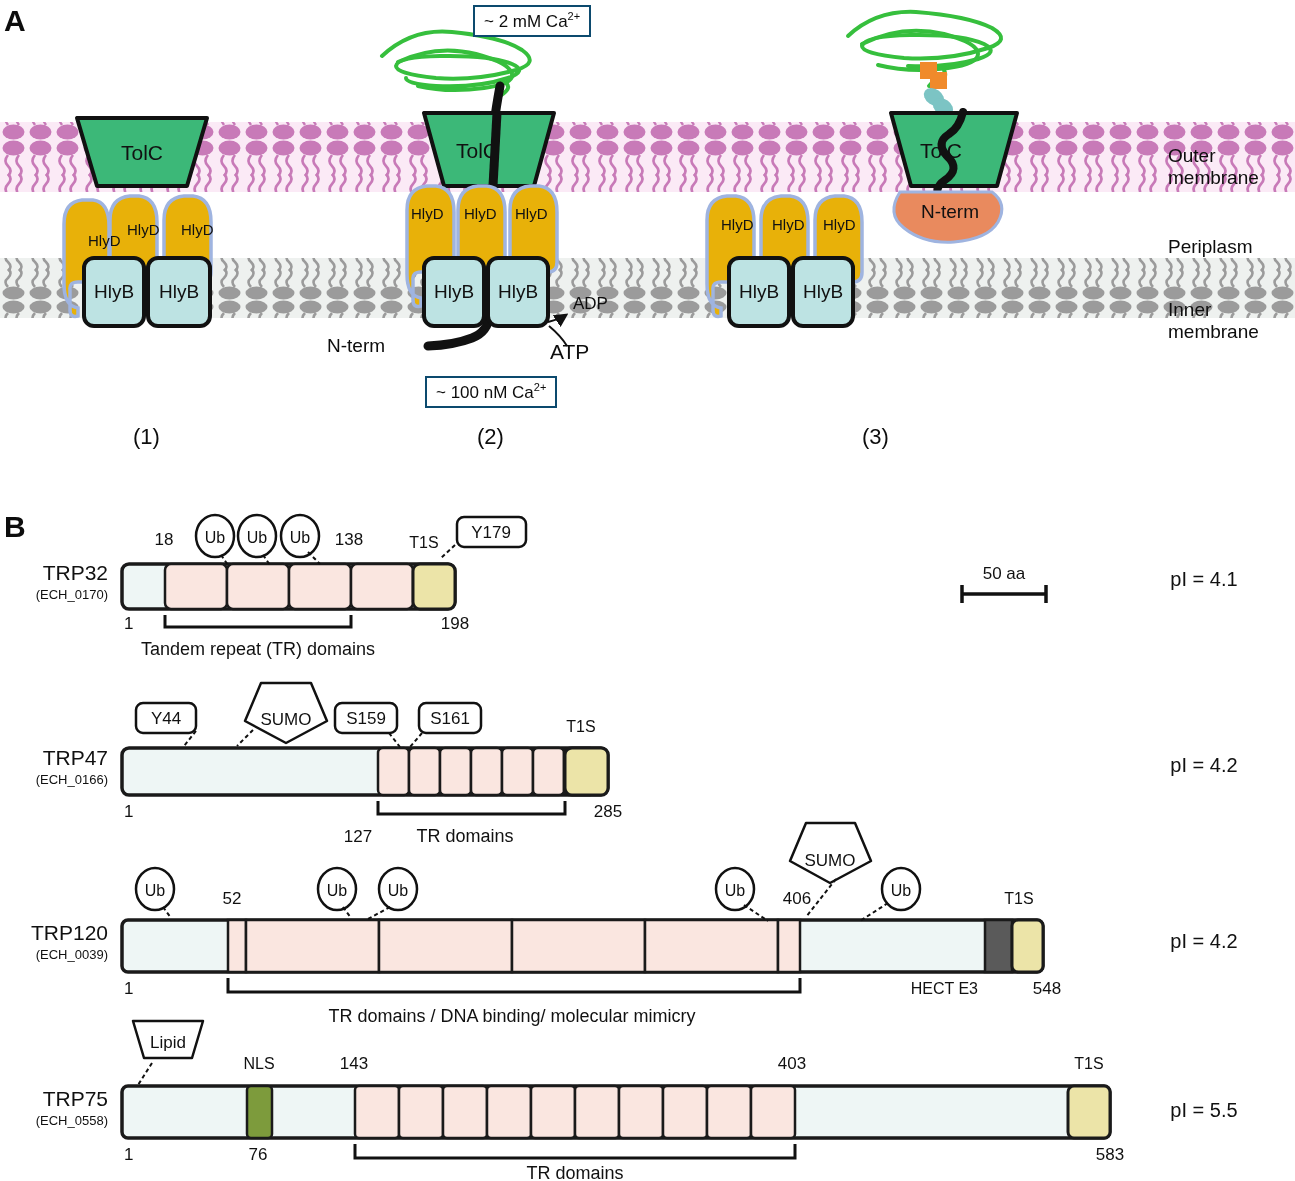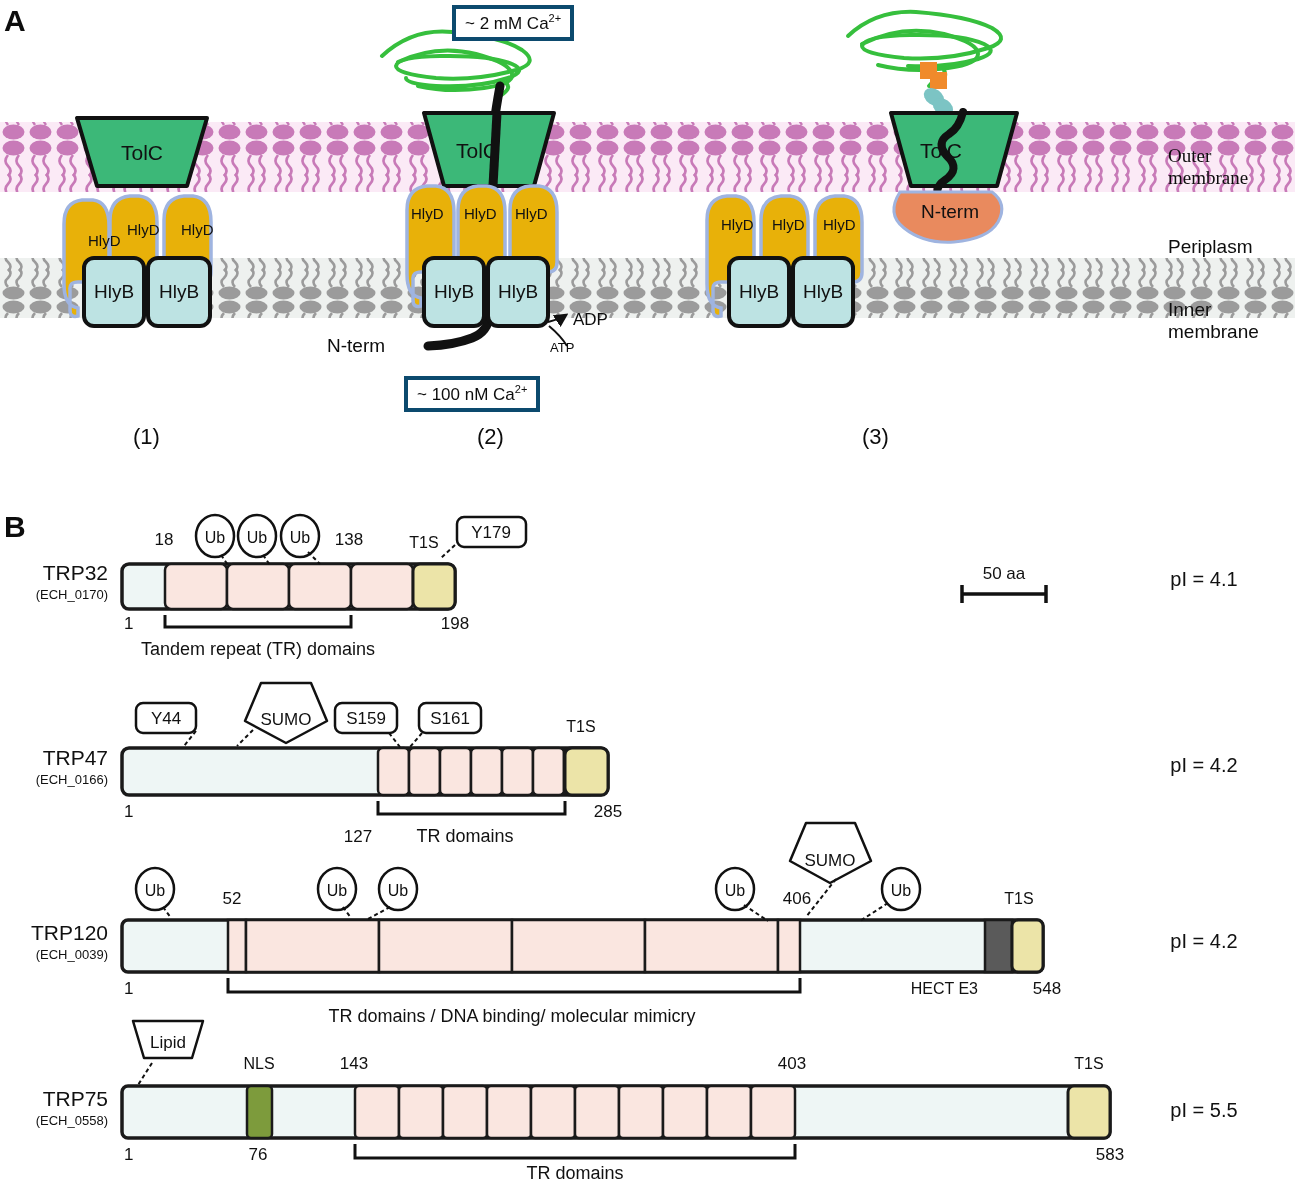--- a/index.html
+++ b/index.html
@@ -4,22 +4,22 @@
 <style>
   html,body{margin:0;padding:0;background:#fff;}
   body{width:1295px;height:1181px;position:relative;
        font-family:"Liberation Sans","DejaVu Sans",sans-serif;color:#0d0d0d;
        overflow:hidden;}
   .abs{position:absolute;}
   .panel-letter{font-size:30px;font-weight:bold;}
   svg{display:block;overflow:visible;}
   .memlabel{font-size:19px;}
   .steplabel{font-size:22px;}
-  .boxlabel{font-size:17px;border:4px solid #0c4a6e;background:#fff;
-            padding:3px 9px;box-sizing:border-box;white-space:nowrap;}
+  .boxlabel{font-size:17px;border:2px solid #0c4a6e;background:#fff;
+            padding:3px 9px;box-sizing:border-box;white-space:nowrap;margin-left:21px;}
   .sup{font-size:11px;vertical-align:super;}
   .prot-name{font-size:21px;text-anchor:end;}
   .prot-gene{font-size:13px;text-anchor:end;}
   .num{font-size:17px;}
   .tag{font-size:16px;}
   .caption{font-size:18px;}
   .smalltxt{font-size:16px;}
 </style>
 </head>
 <body>
@@ -153,24 +153,24 @@
 </svg>
 
 <div class="abs boxlabel" style="left:452px;top:5px;">
   <span>~ 2 mM Ca</span><span class="sup">2+</span>
 </div>
 <div class="abs boxlabel" style="left:404px;top:376px;text-align:right;">
   <span>~ 100 nM Ca</span><span class="sup">2+</span>
 </div>
 
 <div class="abs" style="left:327px;top:335px;font-size:19px;">N-term</div>
-<div class="abs" style="left:573px;top:310px;font-size:17px;">ADP</div>
-<div class="abs" style="left:550px;top:340px;font-size:13px;">ATP</div>
-
-<div class="abs memlabel" style="left:1168px;top:145px;font-family:Liberation Serif, serif;">Outer membrane</div>
+<div class="abs" style="left:573px;top:294px;font-size:17px;">ADP</div>
+<div class="abs" style="left:550px;top:340px;font-size:21px;">ATP</div>
+
+<div class="abs memlabel" style="left:1168px;top:145px;">Outer membrane</div>
 <div class="abs memlabel" style="left:1168px;top:212px;margin-top:24px;">Periplasm</div>
 <div class="abs memlabel" style="left:1168px;top:278px;margin-top:21px;">Inner membrane</div>
 
 <div class="abs steplabel" style="left:133px;top:424px;">(1)</div>
 <div class="abs steplabel" style="left:477px;top:424px;">(2)</div>
 <div class="abs steplabel" style="left:862px;top:424px;">(3)</div>
 
 <div class="abs panel-letter" style="left:4px;top:510px;">B</div>
 
 <svg class="abs" style="left:0;top:500px;" width="1295" height="681" viewBox="0 0 1295 681">

